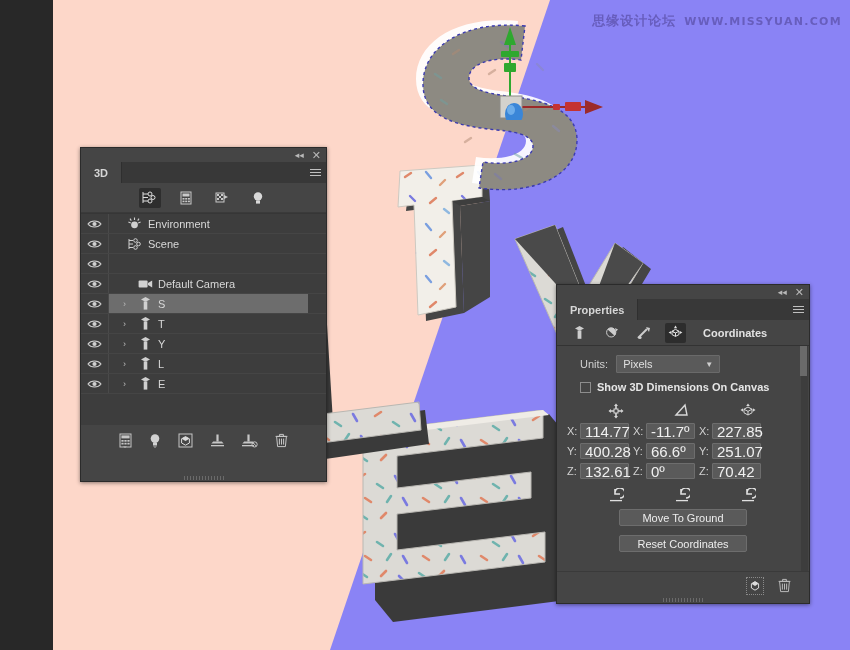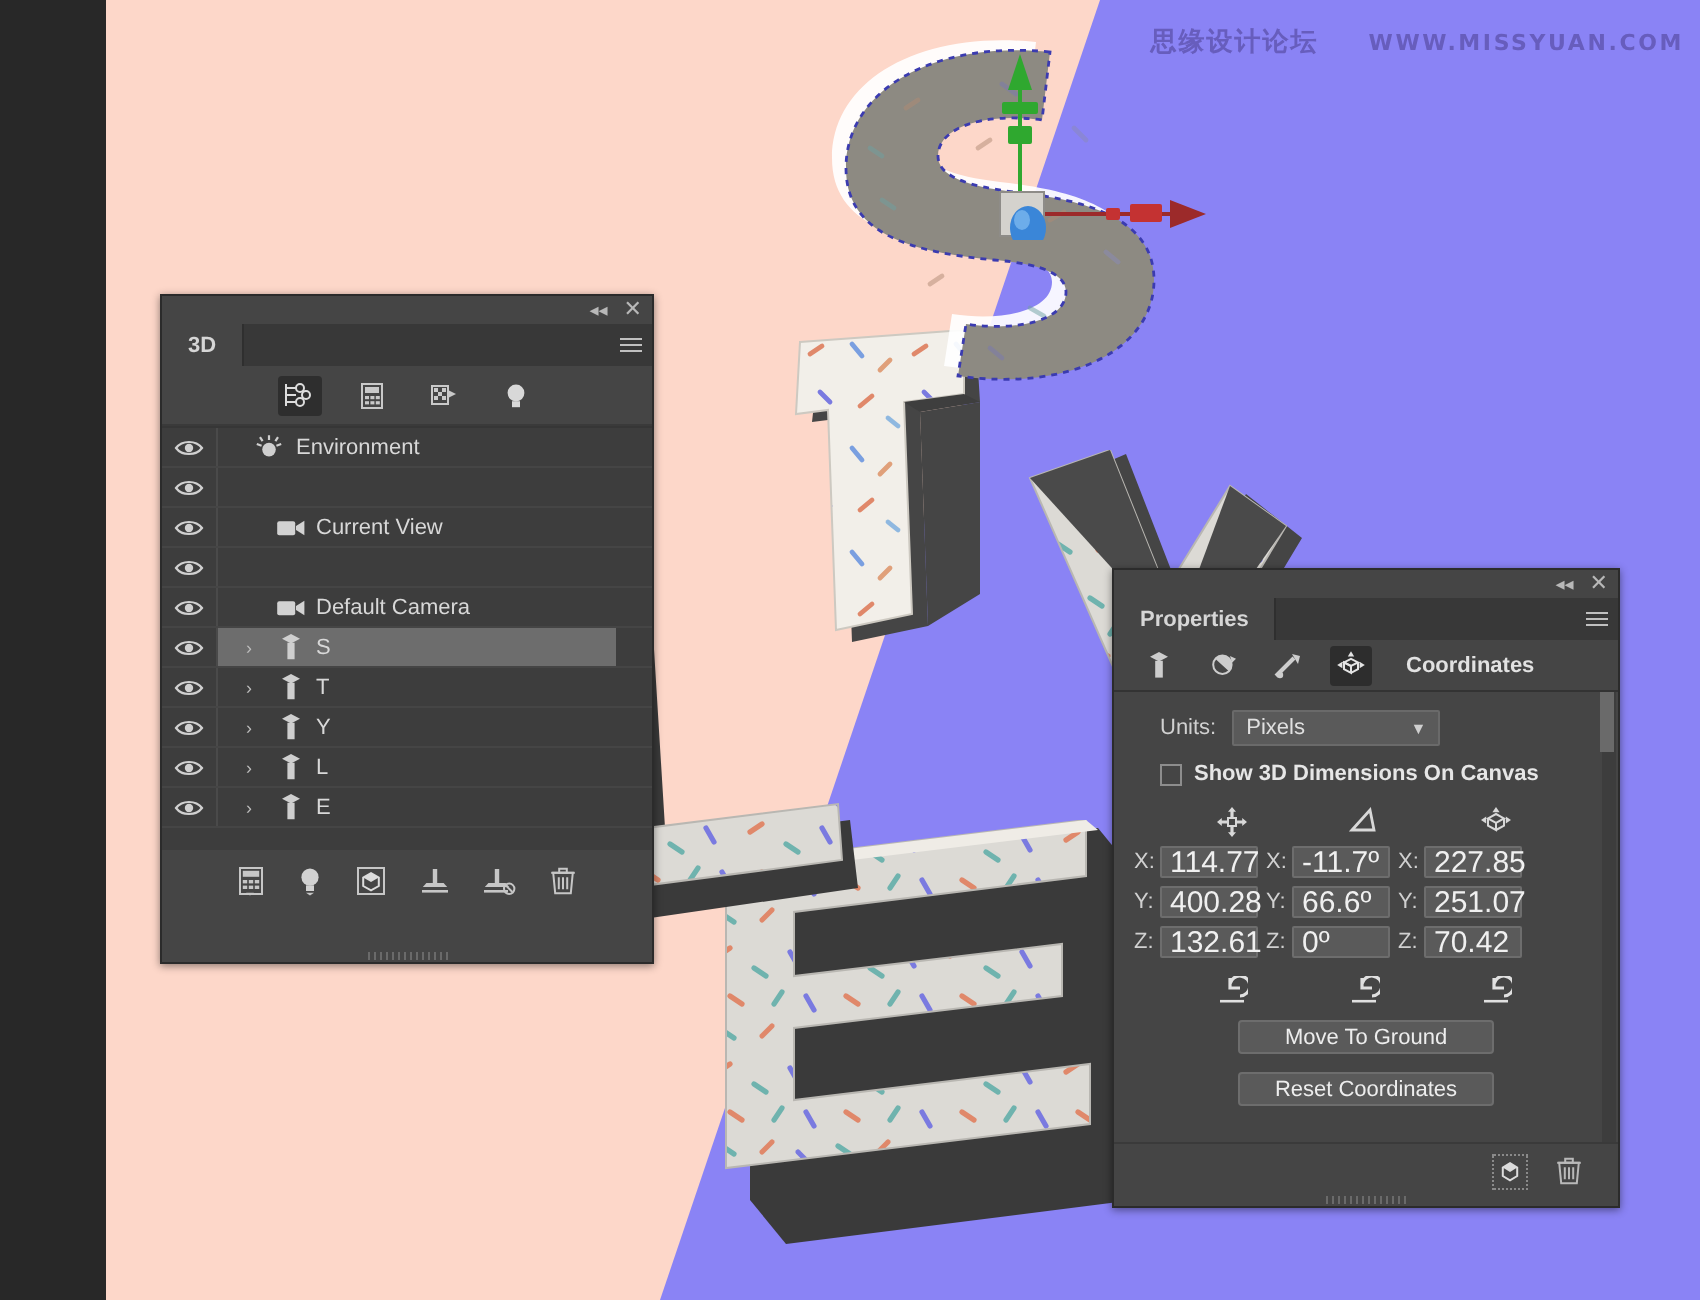--- a/index.html
+++ b/index.html
@@ -27,21 +27,21 @@
     position:absolute; left:0; top:0; width:53px; height:650px;
     background:#282828;
   }
 
   
   #gizmo{ position:absolute; left:404px; top:25px; width:150px; height:95px; }
 
   
   #watermark{
     position:absolute; right:8px; top:12px;
-    display:flex; align-items:center; gap:25px;
+    display:flex; align-items:center; gap:8px;
     color:#5a4fa8; opacity:.72;
     font-size:12px; letter-spacing:1px;
     white-space:nowrap;
     font-family:"DejaVu Sans", sans-serif;
   }
   #watermark .wm-cn{ font-size:13px; font-weight:bold; }
   #watermark .wm-url{ font-size:11px; font-weight:bold; letter-spacing:1.3px; }
 
   
   .panel{
@@ -405,37 +405,32 @@
             <span class="tree-label">Environment</span>
           </div>
         </div>
         <div class="tree-row">
           <div class="eye-cell">
             <svg width="15" height="10" viewBox="0 0 15 10">
               <path d="M1 5 C4 1 11 1 14 5 C11 9 4 9 1 5Z" fill="none" stroke="#d0d0d0" stroke-width="1.1"></path>
               <circle cx="7.5" cy="5" r="2.1" fill="#d0d0d0"></circle>
             </svg>
           </div>
-        </div>
-        <div class="tree-row">
-          <div class="eye-cell">
-            <svg width="15" height="10" viewBox="0 0 15 10">
-              <path d="M1 5 C4 1 11 1 14 5 C11 9 4 9 1 5Z" fill="none" stroke="#d0d0d0" stroke-width="1.1"></path>
-              <circle cx="7.5" cy="5" r="2.1" fill="#d0d0d0"></circle>
-            </svg>
-          </div>
-          <div class="tree-label-wrap indent-1">
+          <div class="tree-label-wrap">
             <span class="twisty"></span>
             <span class="tree-icon">
-              <svg width="15" height="10" viewBox="0 0 15 10">
-                <rect x="0.6" y="1.6" width="9" height="7" rx="1" fill="#d2d2d2"></rect>
-                <path d="M10 4 L14.2 1.4 V8.6 L10 6z" fill="#d2d2d2"></path>
+              <svg width="14" height="12" viewBox="0 0 14 12">
+                <path d="M1 1v10" stroke="#cfcfcf" fill="none"></path>
+                <path d="M1 2.5h4M1 6h4M1 9.5h4" stroke="#cfcfcf" fill="none"></path>
+                <circle cx="7.5" cy="2.5" r="1.8" fill="none" stroke="#cfcfcf"></circle>
+                <circle cx="10.5" cy="6" r="1.8" fill="none" stroke="#cfcfcf"></circle>
+                <circle cx="7.5" cy="9.5" r="1.8" fill="none" stroke="#cfcfcf"></circle>
               </svg>
             </span>
-            <span class="tree-label">Current View</span>
+            <span class="tree-label">Scene</span>
           </div>
         </div>
         <div class="tree-row">
           <div class="eye-cell">
             <svg width="15" height="10" viewBox="0 0 15 10">
               <path d="M1 5 C4 1 11 1 14 5 C11 9 4 9 1 5Z" fill="none" stroke="#d0d0d0" stroke-width="1.1"></path>
               <circle cx="7.5" cy="5" r="2.1" fill="#d0d0d0"></circle>
             </svg>
           </div>
         </div>

